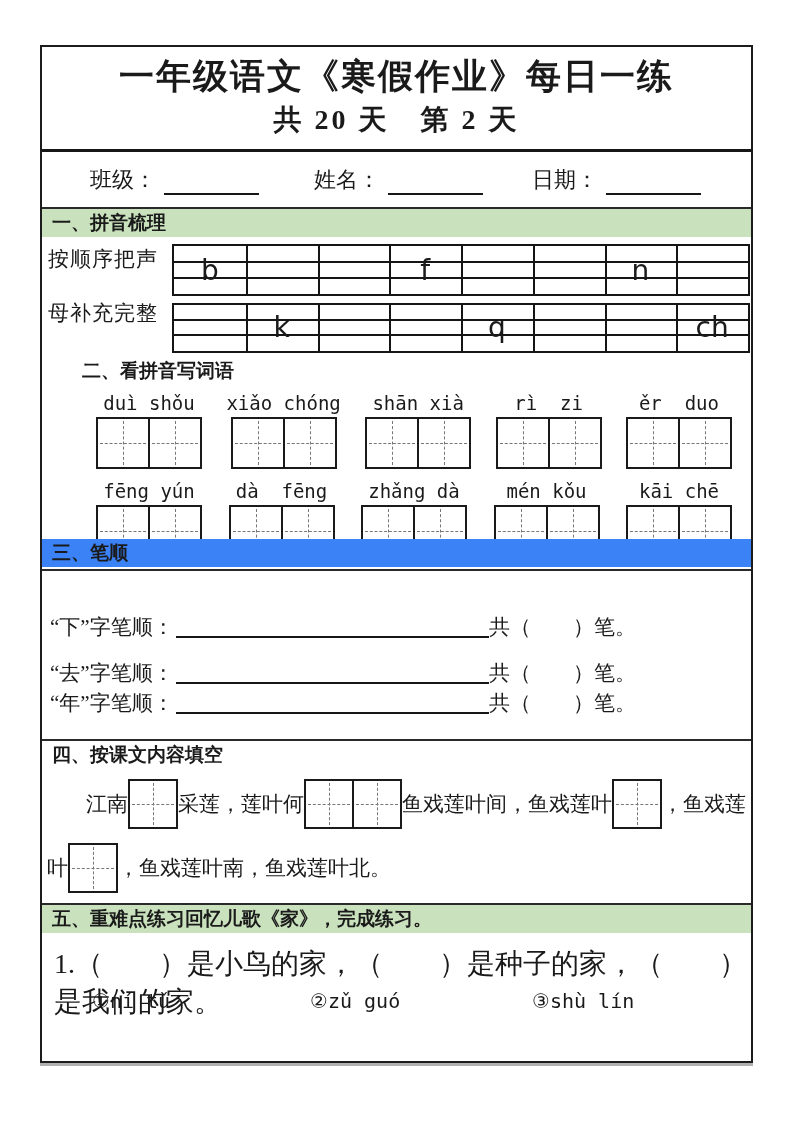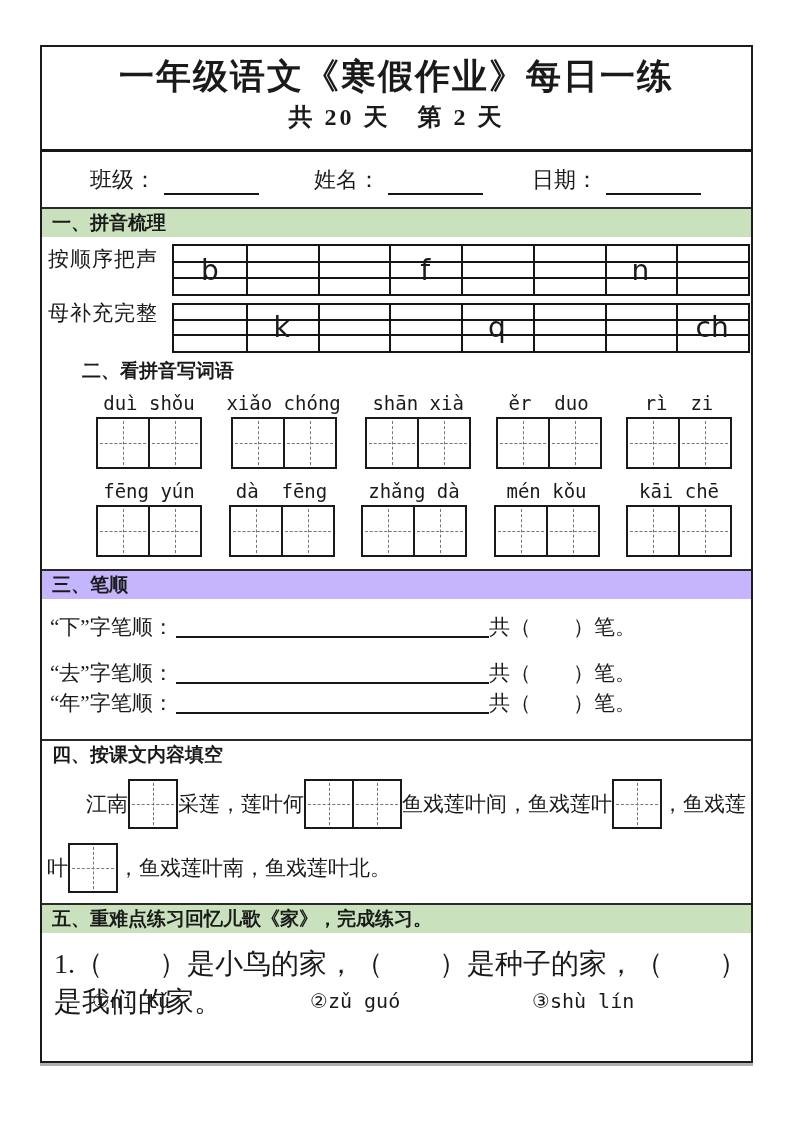--- a/index.html
+++ b/index.html
@@ -2,21 +2,21 @@
 <html><head>
 <meta charset="utf-8">
 <style>
   html,body{margin:0;padding:0;background:#ffffff;}
   .sheet{position:relative;width:793px;height:1122px;background:#fff;overflow:hidden;
          font-family:"Liberation Serif","DejaVu Serif",serif;color:#1a1a1a;}
   .box{position:absolute;left:40px;top:45px;width:709px;height:1014px;
        border:2px solid #1c1c1c;background:#fff;box-shadow:0 3px 0 #b0b0b0;}
   .abs{position:absolute;}
   .title1{left:0;right:0;top:6px;text-align:center;font-size:35px;font-weight:bold;letter-spacing:2px;}
-  .title2{left:0;right:0;top:54px;text-align:center;font-size:24px;font-weight:bold;letter-spacing:3px;}
+  .title2{left:0;right:0;top:54px;text-align:center;font-size:28px;font-weight:bold;letter-spacing:3px;}
   .rule{left:0;right:0;height:3px;background:#161616;}
   .thinrule{left:0;right:0;height:2px;background:#2a2a2a;}
   .nr-label{top:118px;font-size:22px;}
   .nr-line{top:146px;height:0;border-bottom:2px solid #161616;width:95px;}
   .sec-h{left:0;right:0;height:28px;font-family:"Liberation Sans","DejaVu Sans",sans-serif;
          font-weight:bold;font-size:19px;line-height:28px;padding-left:10px;box-sizing:border-box;}
   .sec-h.green{background:#c9e2bd;}
   .instr{font-size:21px;letter-spacing:1px;}
   .staff{position:absolute;left:130px;width:574px;border:2px solid #151515;background:#fff;}
   .staff .hl{position:absolute;left:0;right:0;height:0;border-top:2px solid #151515;}
@@ -122,33 +122,33 @@
           </div>
       </div>
       <div class="pw-group">
         <div class="pinyin">shān xià</div>
         <div class="tzg">
             <div class="cell"></div>
             <div class="cell"></div>
           </div>
       </div>
       <div class="pw-group">
+        <div class="pinyin">rì  zi</div>
+        <div class="tzg">
+            <div class="cell"></div>
+            <div class="cell"></div>
+          </div>
+      </div>
+      <div class="pw-group">
         <div class="pinyin">ěr  duo</div>
         <div class="tzg">
             <div class="cell"></div>
             <div class="cell"></div>
           </div>
       </div>
-      <div class="pw-group">
-        <div class="pinyin">rì  zi</div>
-        <div class="tzg">
-            <div class="cell"></div>
-            <div class="cell"></div>
-          </div>
-      </div>
     </div>
 
     <div class="abs pw-row" style="top:433px;">
       <div class="pw-group">
         <div class="pinyin">fēng yún</div>
         <div class="tzg">
             <div class="cell"></div>
             <div class="cell"></div>
           </div>
       </div>
@@ -176,21 +176,21 @@
       <div class="pw-group">
         <div class="pinyin">kāi chē</div>
         <div class="tzg">
             <div class="cell"></div>
             <div class="cell"></div>
           </div>
       </div>
     </div>
 
     <div class="abs thinrule" style="top:522px;"></div>
-    <div class="abs sec-h green" style="top: 524px; background: #c4b5fd;">三、笔顺</div>
+    <div class="abs sec-h green" style="top: 492px; background: #3b82f6;">三、笔顺</div>
 
     <div class="abs bs-row" style="top:566px;">
       <span>“下”字笔顺：</span>
       <div class="line"></div>
       <span class="tail">共（　　）笔。</span>
     </div>
     <div class="abs bs-row" style="top:612px;">
       <span>“去”字笔顺：</span>
       <div class="line"></div>
       <span class="tail">共（　　）笔。</span>

